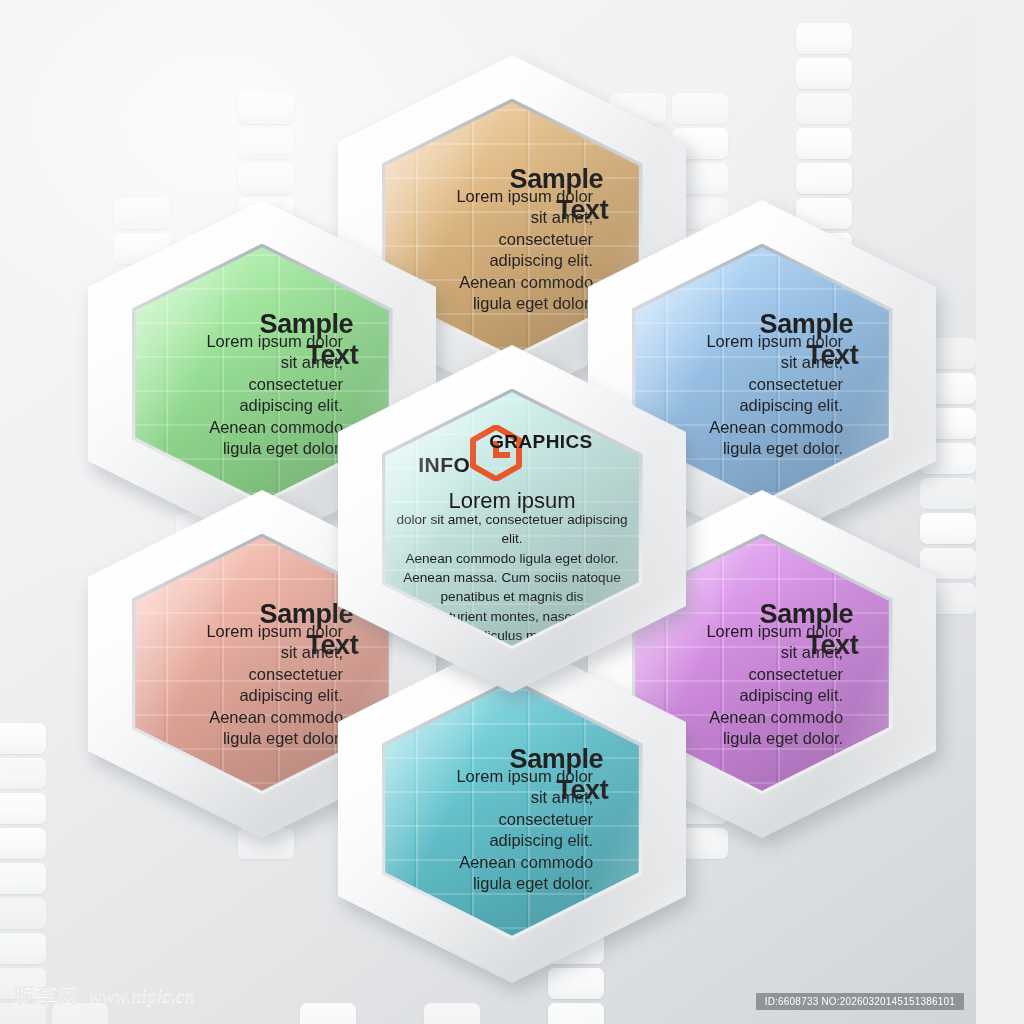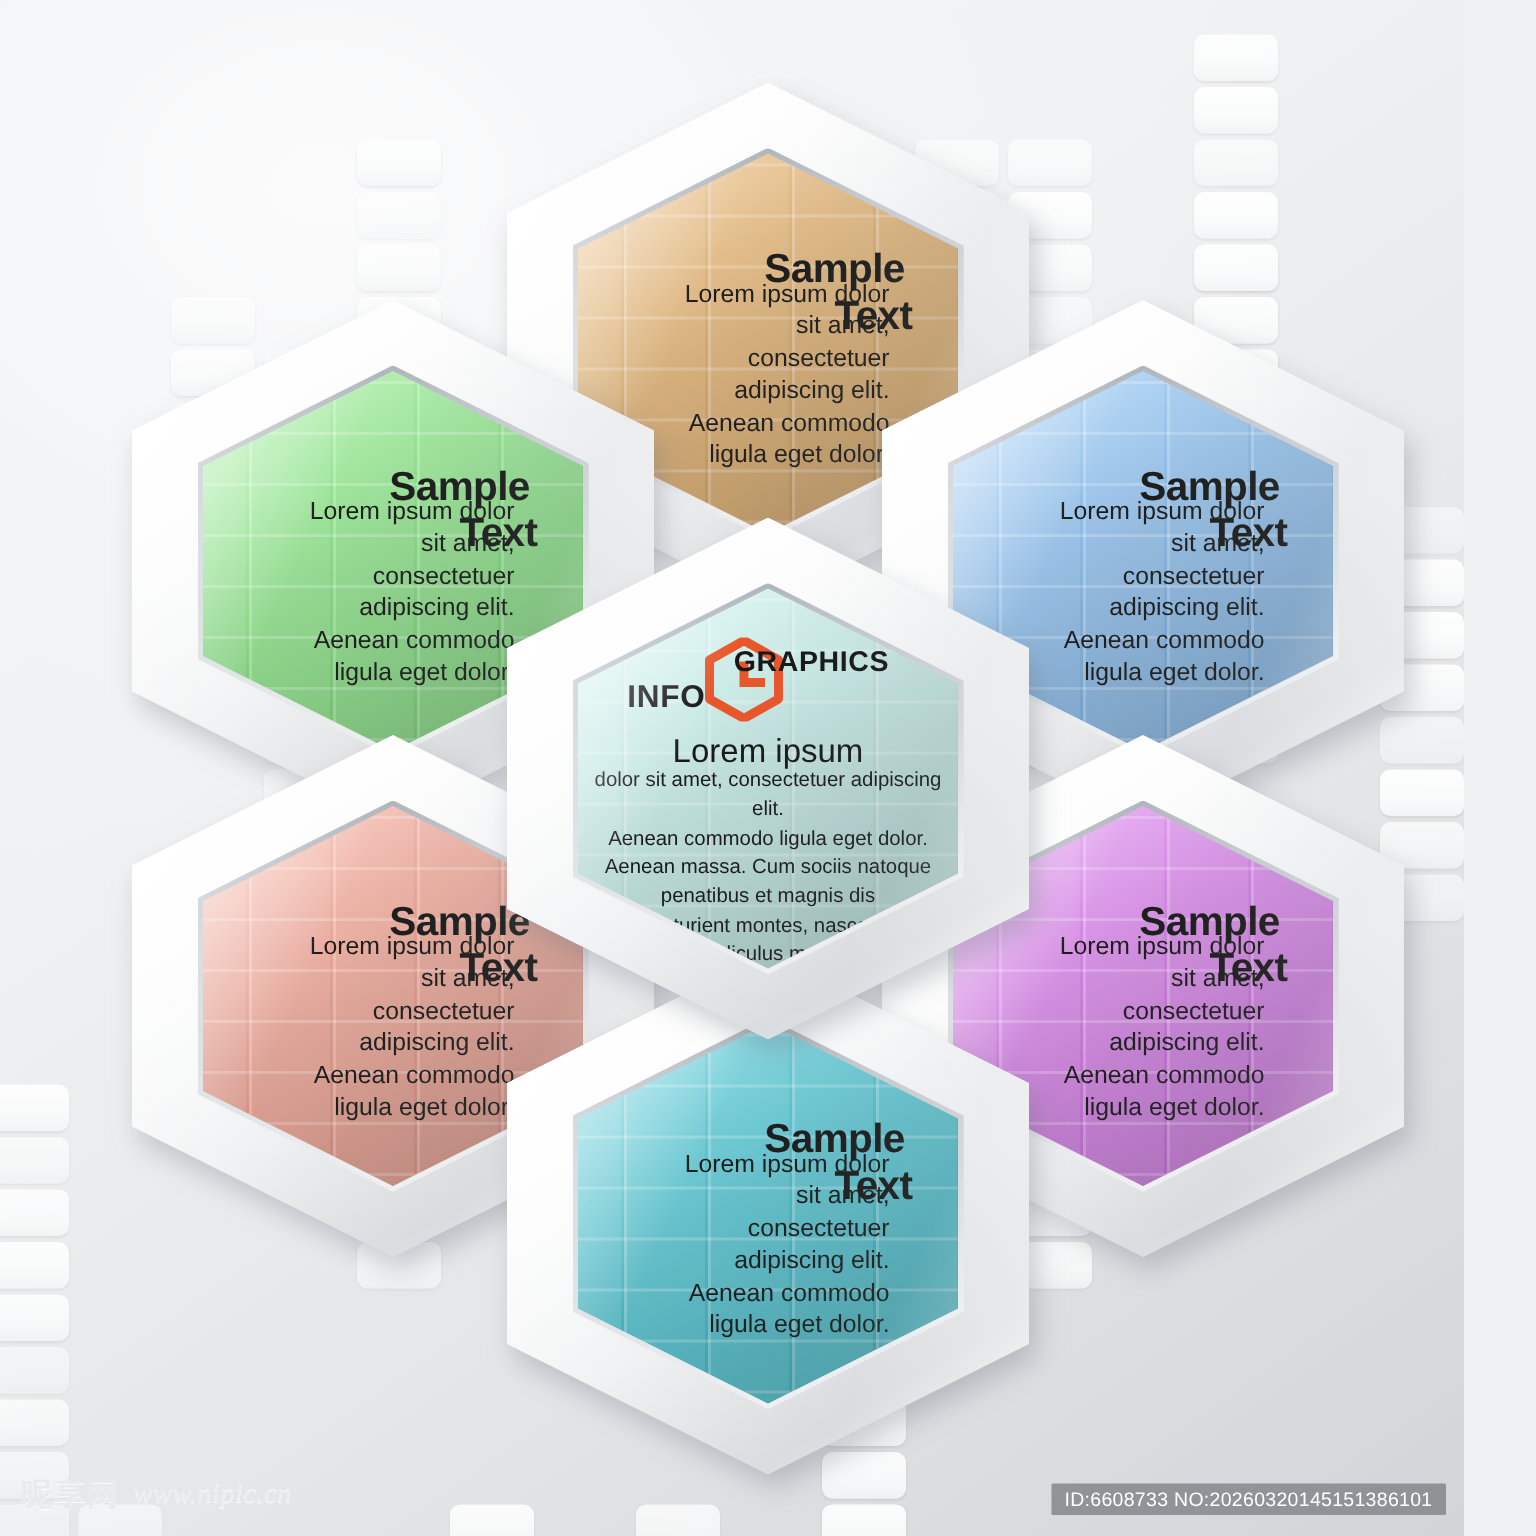--- a/index.html
+++ b/index.html
@@ -114,21 +114,21 @@
     text-shadow:0 1px 0 rgba(255,255,255,.9);
   }
   #wm-url{
     font-family:"Liberation Serif",serif;font-style:italic;font-size:19px;
     color:#eceded;letter-spacing:.3px;
     text-shadow:0 1px 0 rgba(255,255,255,.85);
   }
   #id-badge{
     position:absolute;right:12px;bottom:14px;z-index:40;
     background:rgba(128,132,136,.82);color:#fff;
-    font-size:13px;letter-spacing:.2px;
+    font-size:10px;letter-spacing:.2px;
     padding:3px 9px;border-radius:1px;white-space:nowrap;
   }
 </style>
 </head>
 <body>
 
 <div id="stage">
 
   <div id="bg-tiles">
       <div class="tile" style="left: -10px; top: 723px; width: 56px; height: 31px; opacity: 0.9;"></div>

